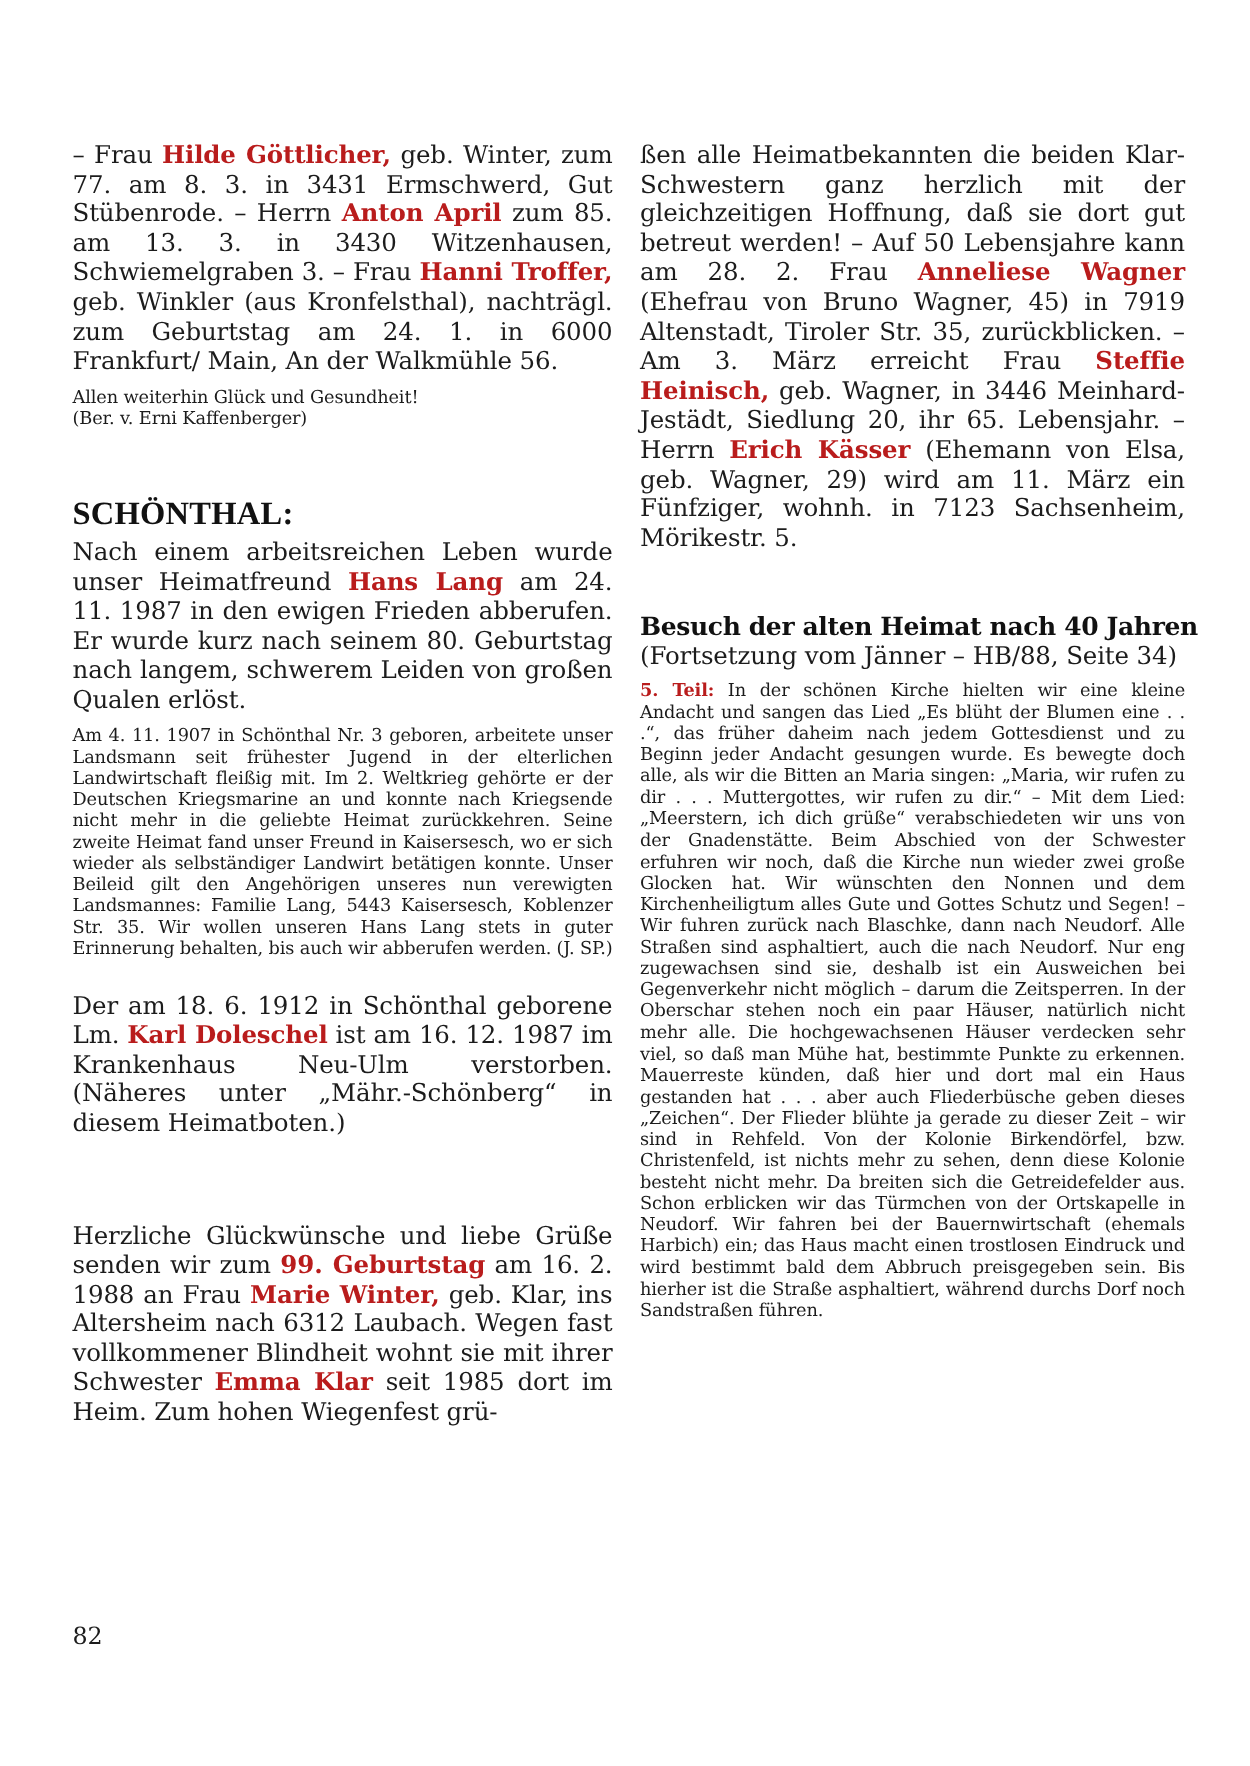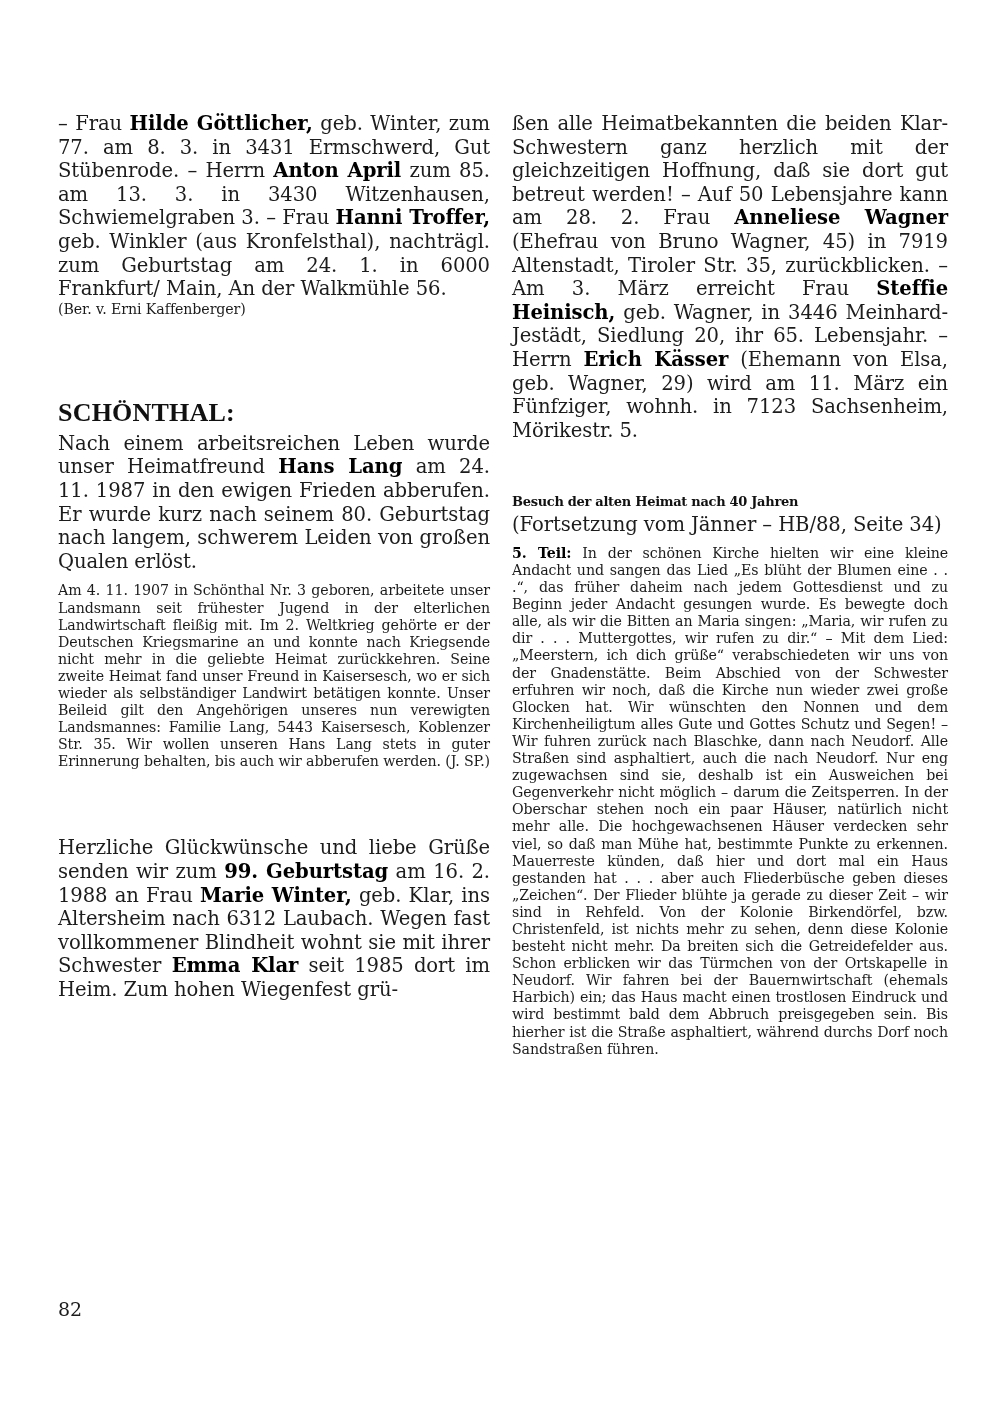--- a/index.html
+++ b/index.html
@@ -9,38 +9,40 @@
     color: #1c1c1c;
   }
   .col { position: absolute; top: 112px; width: 432px; }
   #col-left { left: 58px; }
   #col-right { left: 512px; width: 436px; }
   p { margin: 0; }
   .big { font-size: 19.6px; line-height: 23.6px; text-align: justify; hyphens: manual; letter-spacing: -0.1px; }
   .small { font-size: 14.2px; line-height: 17.1px; text-align: justify; letter-spacing: -0.1px; }
   .right { }
   .heading { font-family: "Liberation Serif", "DejaVu Serif", serif; font-weight: bold; font-size: 26px; line-height: 30px; letter-spacing: 0.2px; color: #111; }
-  .subhead { font-weight: bold; font-size: 13px; line-height: 23px; letter-spacing: -0.3px; color: #111; white-space: nowrap; }
-  b { font-weight: bold; color: #000000; }
+  .subhead { font-weight: bold; font-size: 20px; line-height: 23px; letter-spacing: -0.3px; color: #111; white-space: nowrap; }
+  b { font-weight: bold; color: #b91c1c; }
   .page-number { position: absolute; left: 58px; top: 1298px; font-size: 19px; }
 </style>
 </head>
 <body>
 
 <div class="col" id="col-left">
   <p class="big">– Frau <b>Hilde Göttlicher,</b> geb. Winter, zum 77. am 8. 3. in 3431 Ermschwerd, Gut Stübenrode. – Herrn <b>Anton April</b> zum 85. am 13. 3. in 3430 Witzenhausen, Schwiemelgraben 3. – Frau <b>Hanni Troffer,</b> geb. Winkler (aus Kronfelsthal), nachträgl. zum Geburtstag am 24. 1. in 6000 Frankfurt/ Main, An der Walkmühle 56.</p>
+  <p class="small" style="margin-top:9px;">Allen weiterhin Glück und Gesundheit!</p>
   <p class="small right">(Ber. v. Erni Kaffenberger)</p>
 
-  <div style="margin-top:80px;">
+  <div style="margin-top:52px;">
     <h2 class="heading" style="margin:0 0 4px 0;">SCHÖNTHAL:</h2>
     <p class="big">Nach einem arbeitsreichen Leben wurde unser Heimatfreund <b>Hans Lang</b> am 24. 11. 1987 in den ewigen Frieden abberufen. Er wurde kurz nach seinem 80. Geburtstag nach langem, schwerem Leiden von großen Qualen erlöst.</p>
     <p class="small" style="margin-top:9px;">
       <span>Am 4. 11. 1907 in Schönthal Nr. 3 geboren, arbeitete unser Landsmann seit frühester Jugend in der elterlichen Landwirtschaft fleißig mit. Im 2. Weltkrieg gehörte er der Deutschen Kriegsmarine an und konnte nach Kriegsende nicht mehr in die geliebte Heimat zurückkehren. Seine zweite Heimat fand unser Freund in Kaisersesch, wo er sich wieder als selbständiger Landwirt betätigen konnte. Unser Beileid gilt den Angehörigen unseres nun verewigten Landsmannes: Familie Lang, 5443 Kaisersesch, Koblenzer Str. 35. Wir wollen unseren Hans Lang stets in guter Erinnerung behalten, bis auch wir abberufen werden.</span>
       <span style="float:right;">(J. SP.)</span>
     </p>
+    <p class="big" style="margin-top:24px;">Der am 18. 6. 1912 in Schönthal geborene Lm. <b>Karl Doleschel</b> ist am 16. 12. 1987 im Krankenhaus Neu-Ulm verstorben. (Näheres unter „Mähr.-Schönberg“ in diesem Heimatboten.)</p>
   </div>
 
   <div style="margin-top:66px;">
     <p class="big" style="margin-top:6px;">Herzliche Glückwünsche und liebe Grüße senden wir zum <b>99. Geburtstag</b> am 16. 2. 1988 an Frau <b>Marie Winter,</b> geb. Klar, ins Altersheim nach 6312 Laubach. Wegen fast vollkommener Blindheit wohnt sie mit ihrer Schwester <b>Emma Klar</b> seit 1985 dort im Heim. Zum hohen Wiegenfest grü-</p>
   </div>
 </div>
 
 <div class="col" id="col-right">
   <p class="big">ßen alle Heimatbekannten die beiden Klar-Schwestern ganz herzlich mit der gleichzeitigen Hoffnung, daß sie dort gut betreut werden! – Auf 50 Lebensjahre kann am 28. 2. Frau <b>Anneliese Wagner</b> (Ehefrau von Bruno Wagner, 45) in 7919 Altenstadt, Tiroler Str. 35, zurückblicken. – Am 3. März erreicht Frau <b>Steffie Heinisch,</b> geb. Wagner, in 3446 Meinhard-Jestädt, Siedlung 20, ihr 65. Lebensjahr. – Herrn <b>Erich Kässer</b> (Ehemann von Elsa, geb. Wagner, 29) wird am 11. März ein Fünfziger, wohnh. in 7123 Sachsenheim, Mörikestr. 5.</p>
 

